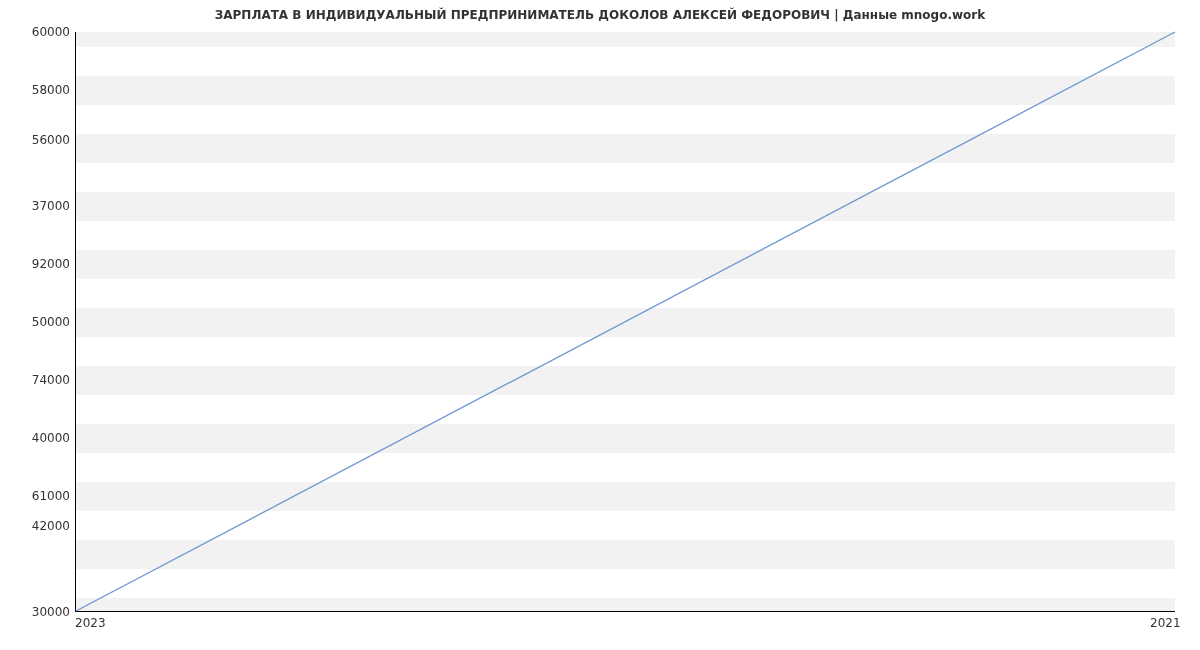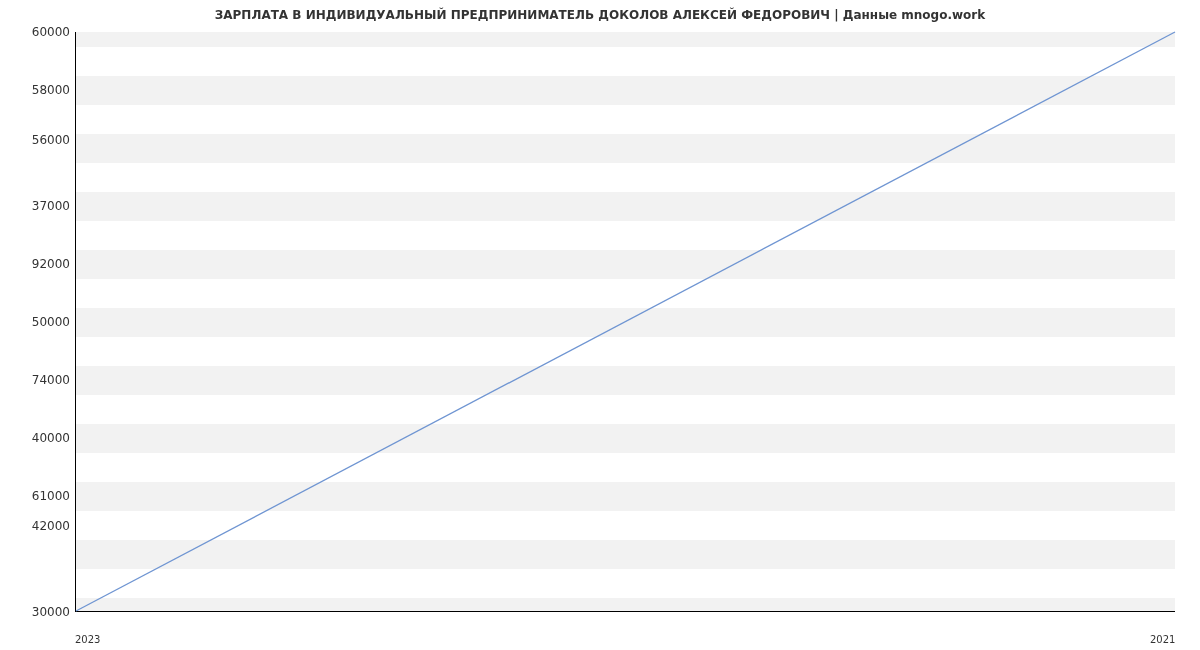--- a/index.html
+++ b/index.html
@@ -44,22 +44,22 @@
     position: absolute;
     right: 1130px;
     width: 60px;
     text-align: right;
     font-size: 12px;
     color: #333333;
     transform: translateY(-50%);
   }
   .xtick {
     position: absolute;
-    top: 634px;
-    font-size: 10px;
+    top: 616px;
+    font-size: 12px;
     color: #333333;
   }
   svg.line {
     position: absolute;
     left: 0;
     top: 0;
     width: 100%;
     height: 100%;
     overflow: visible;
   }

